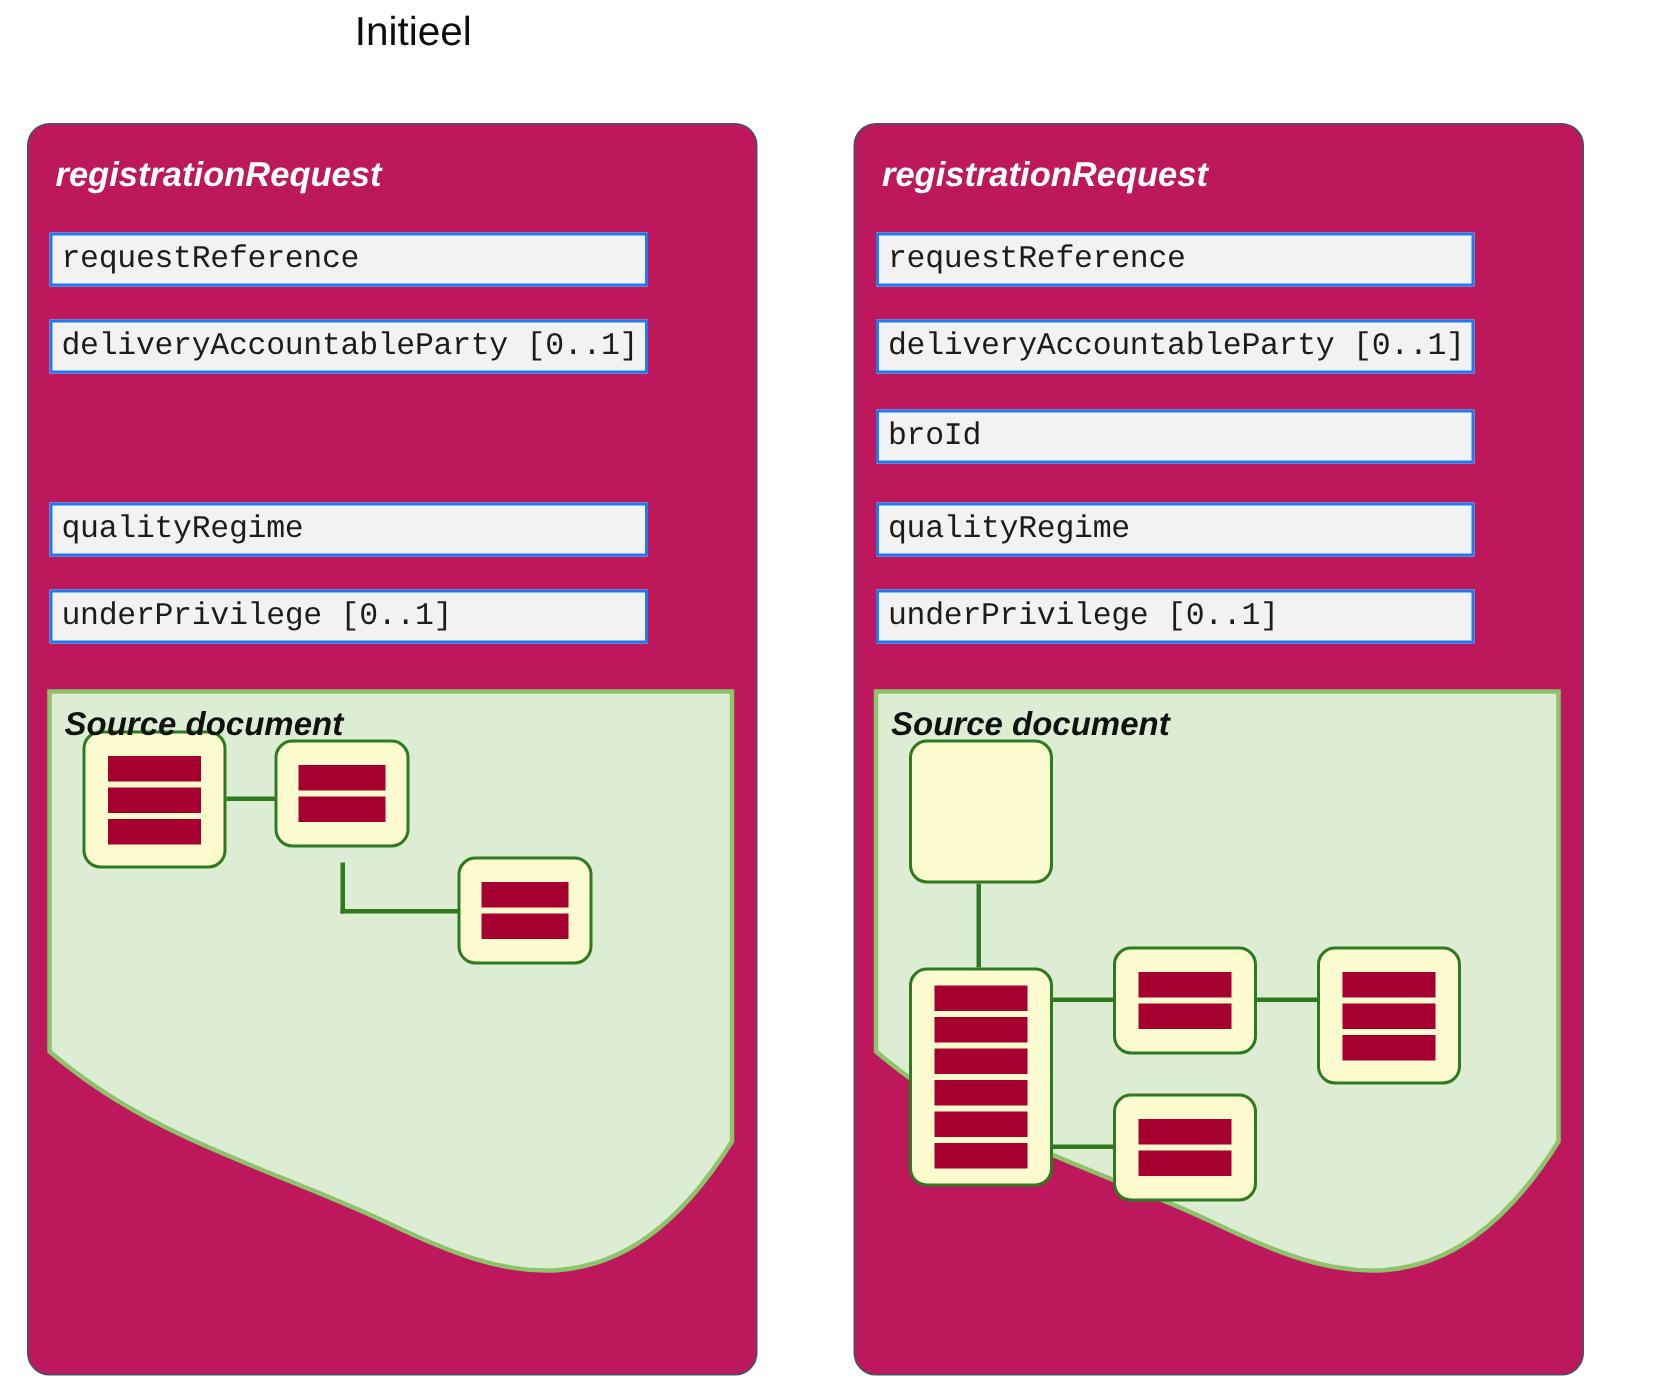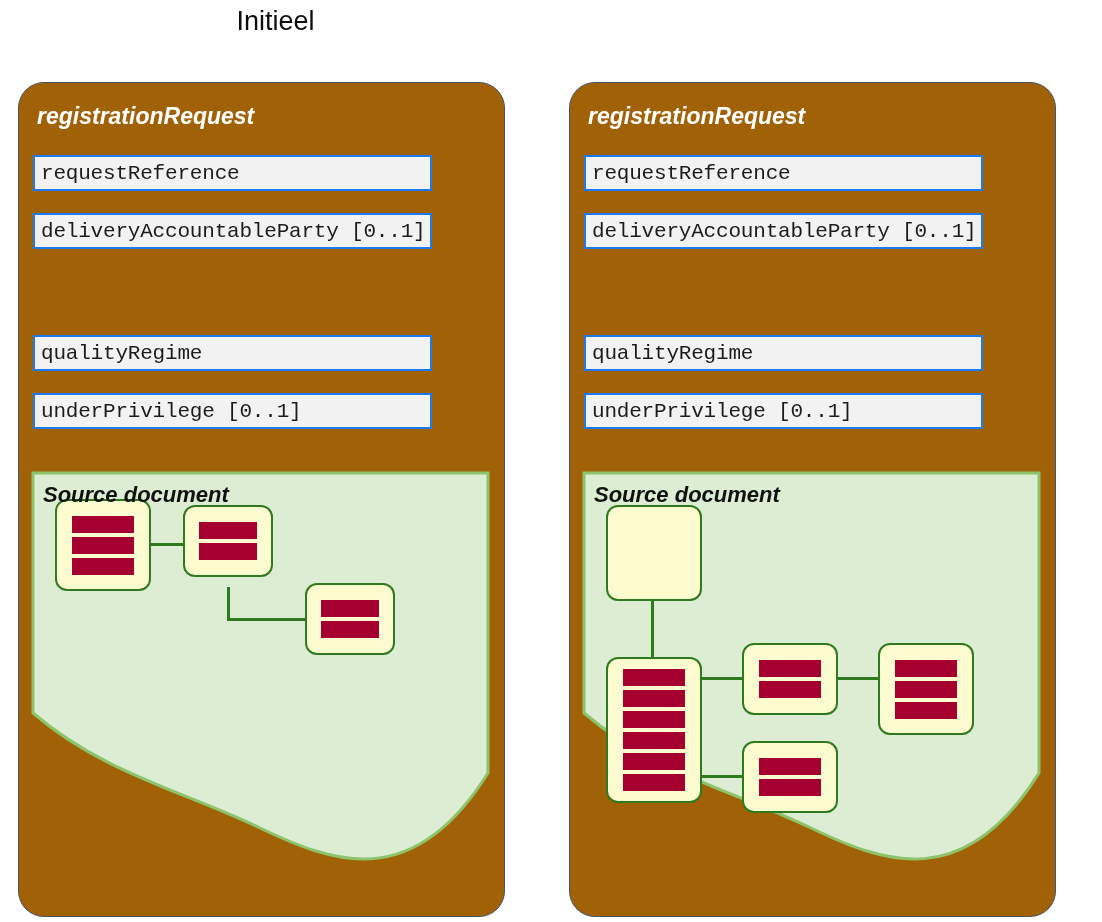--- a/index.html
+++ b/index.html
@@ -37,23 +37,23 @@
     letter-spacing: 0px;
     white-space: nowrap;
   }
 
   .request-panel {
     position: absolute;
     left: 18px;
     top: 82px;
     width: 487px;
     height: 835px;
-    background: #a16207;
+    background: #be185d;
     border: 1.5px solid #445366;
-    border-radius: 26px;
+    border-radius: 15px;
     box-sizing: border-box;
   }
 
   .panel-header {
     position: absolute;
     left: 18px;
     top: 20px;
     font-size: 23px;
     font-weight: bold;
     font-style: italic;
@@ -79,21 +79,20 @@
     white-space: nowrap;
     letter-spacing: -0.2px;
   }
 
   .srcdoc {
     position: absolute;
     left: 14px;
     top: 378px;
     width: 455px;
     height: 400px;
-    margin-top: 12px;
   }
   .srcdoc-svg {
     position: absolute;
     left: 0;
     top: 0;
     width: 455px;
     height: 400px;
     overflow: visible;
   }
   .srcdoc-title {
@@ -178,20 +177,21 @@
       </div>
     </div>
   </div>
 </div>
 
 <div class="panel-col" id="col-right">
   <div class="request-panel">
     <div class="panel-header">registrationRequest</div>
     <div class="field" style="top:72px">requestReference</div>
     <div class="field" style="top:130px">deliveryAccountableParty [0..1]</div>
+    <div class="field" style="top:190px">broId</div>
     <div class="field" style="top:252px">qualityRegime</div>
     <div class="field" style="top:310px">underPrivilege [0..1]</div>
 
     <div class="srcdoc">
       <svg class="srcdoc-svg" viewBox="0 0 455 400" preserveAspectRatio="none">
         <path d="M0,0 L455,0 L455,300 C380,420 300,390 227,355 C150,318 70,300 0,240 Z" fill="#dcedd3" stroke="#8cc36b" stroke-width="3"></path>
       </svg>
       <div class="srcdoc-title">Source document</div>
 
       <div class="connector" style="left:67px; top:128px; width:3px; height:56px;"></div>

